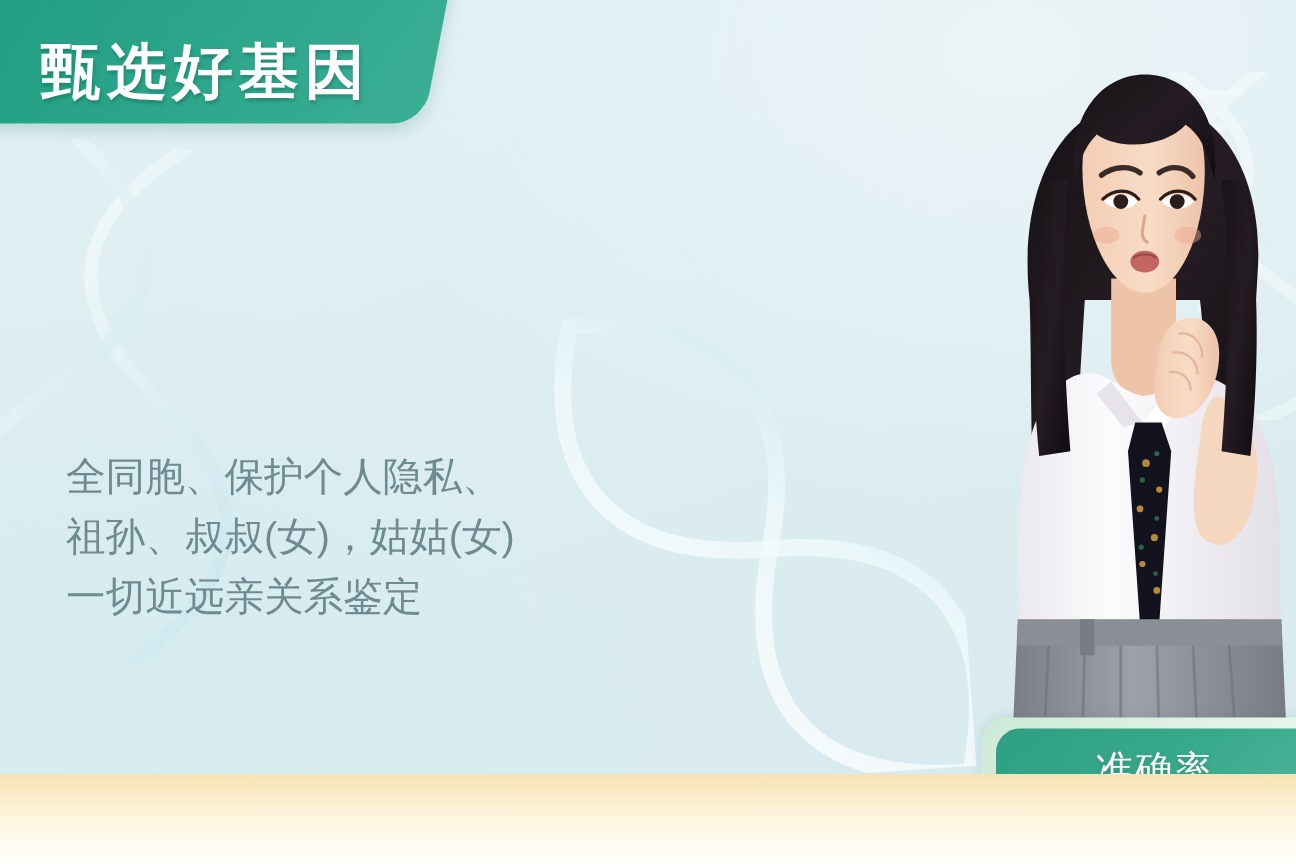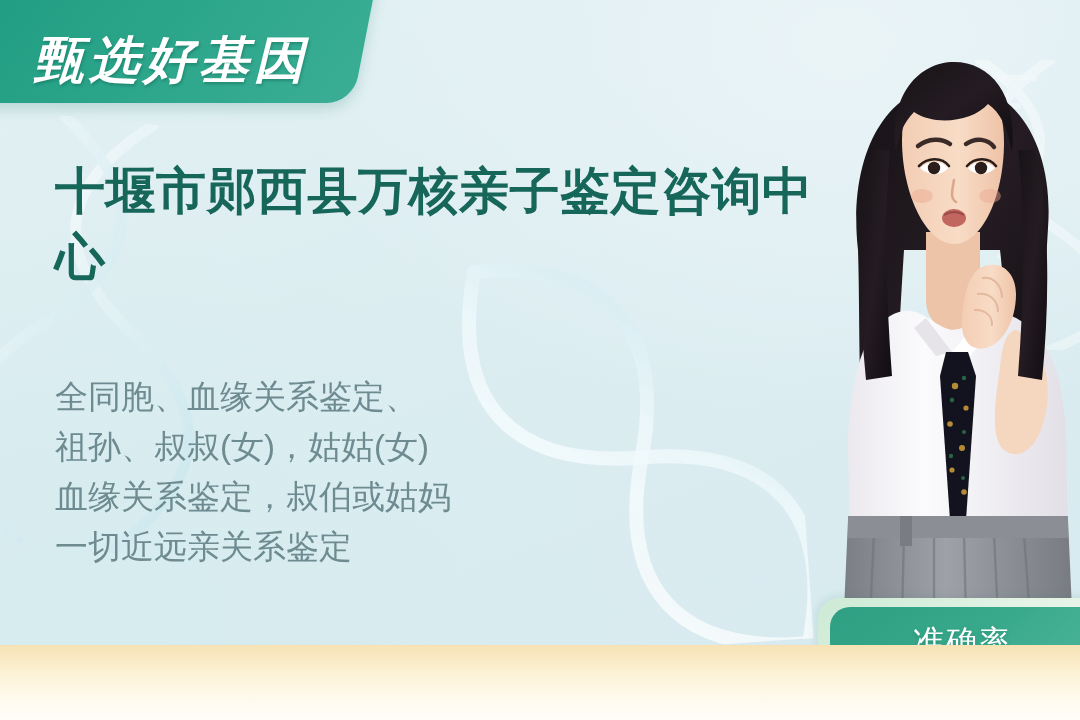--- a/index.html
+++ b/index.html
@@ -71,21 +71,20 @@
     display: flex;
     align-items: flex-end;
     justify-content: flex-start;
   }
   .brand-text {
     margin: 0 0 18px 74px;
     color: #ffffff;
     font-family: "DejaVu Serif", "Liberation Serif", serif;
     font-size: 50px;
     font-weight: 700;
-    font-style: italic;
     letter-spacing: 5px;
     line-height: 1;
     text-shadow: 1px 2px 3px rgba(10, 80, 66, 0.35);
     white-space: nowrap;
   }
 
   
   .headline {
     position: absolute;
     left: 55px;
@@ -272,26 +271,24 @@
         <line x1="108" y1="260" x2="62" y2="260"></line>
       </g>
     </svg>
   </div>
 
   <div class="brand-ribbon"></div>
   <div class="brand-ribbon-inner">
     <div class="brand-text">甄选好基因</div>
   </div>
 
-  <h1 class="headline">十堰市郧西县万核亲子鉴定咨询中心</h1>
 
   <div class="body-copy">
-    <span class="line">全同胞、血缘关系鉴定、</span>
+    <span class="line">全同胞、保护个人隐私、</span>
     <span class="line">祖孙、叔叔(女)，姑姑(女)</span>
-    <span class="line">血缘关系鉴定，叔伯或姑妈</span>
     <span class="line">一切近远亲关系鉴定</span>
   </div>
 
   <div class="model">
     <svg viewBox="0 0 250 720" width="250" height="720" aria-hidden="true">
       <defs>
         <linearGradient id="skin" x1="0" y1="0" x2="1" y2="0">
           <stop offset="0%" stop-color="#f3cdb4"></stop>
           <stop offset="55%" stop-color="#f8dcc6"></stop>
           <stop offset="100%" stop-color="#eec3a8"></stop>

